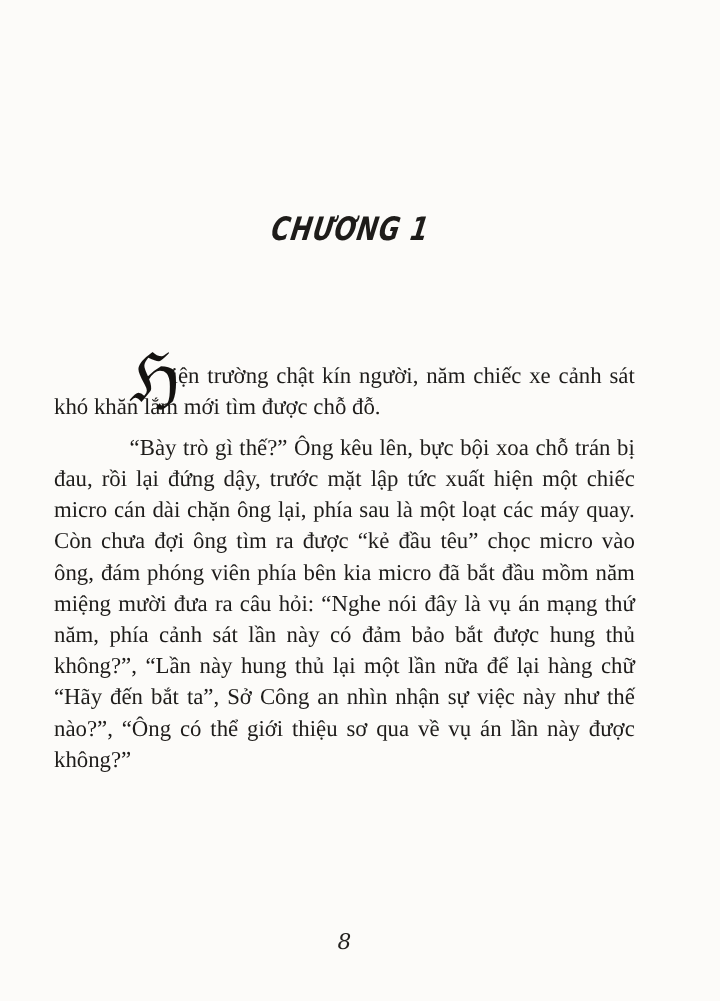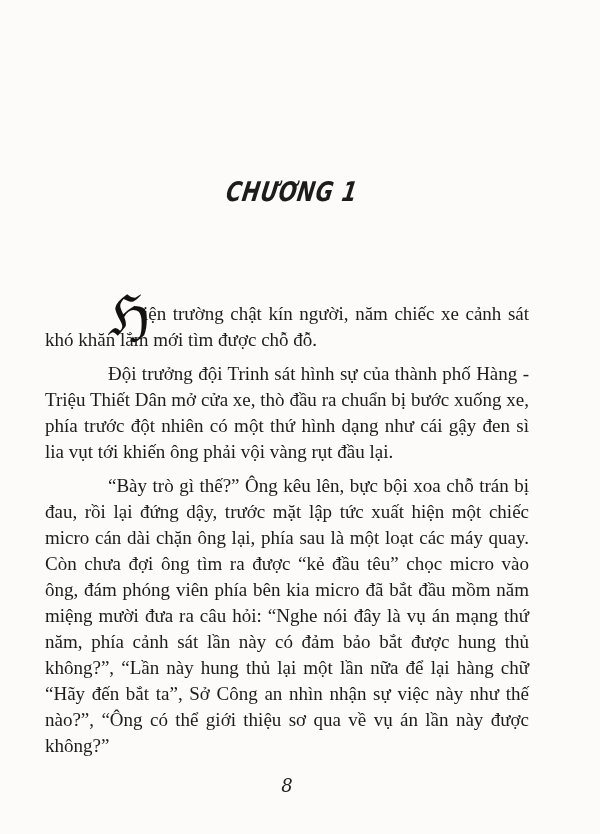--- a/index.html
+++ b/index.html
@@ -79,21 +79,20 @@
 <div class="book-page">
 
   <div class="chapter-title">CHƯƠNG 1</div>
 
   <div class="body-text">
 
     <p class="para opening">
       <span class="drop-cap">ℌ</span><span>iện trường chật kín người, năm chiếc xe cảnh sát khó khăn lắm mới tìm được chỗ đỗ.</span>
     </p>
 
-    <p class="para">Đội trưởng đội Trinh sát hình sự của thành phố Hàng - Triệu Thiết Dân mở cửa xe, thò đầu ra chuẩn bị bước xuống xe, phía trước đột nhiên có một thứ hình dạng như cái gậy đen sì lia vụt tới khiến ông phải vội vàng rụt đầu lại.</p>
 
     <p class="para">“Bày trò gì thế?” Ông kêu lên, bực bội xoa chỗ trán bị đau, rồi lại đứng dậy, trước mặt lập tức xuất hiện một chiếc micro cán dài chặn ông lại, phía sau là một loạt các máy quay. Còn chưa đợi ông tìm ra được “kẻ đầu têu” chọc micro vào ông, đám phóng viên phía bên kia micro đã bắt đầu mồm năm miệng mười đưa ra câu hỏi: “Nghe nói đây là vụ án mạng thứ năm, phía cảnh sát lần này có đảm bảo bắt được hung thủ không?”, “Lần này hung thủ lại một lần nữa để lại hàng chữ “Hãy đến bắt ta”, Sở Công an nhìn nhận sự việc này như thế nào?”, “Ông có thể giới thiệu sơ qua về vụ án lần này được không?”</p>
 
   </div>
 
   <div class="page-number">8</div>
 
 </div>
 
 </body></html>

